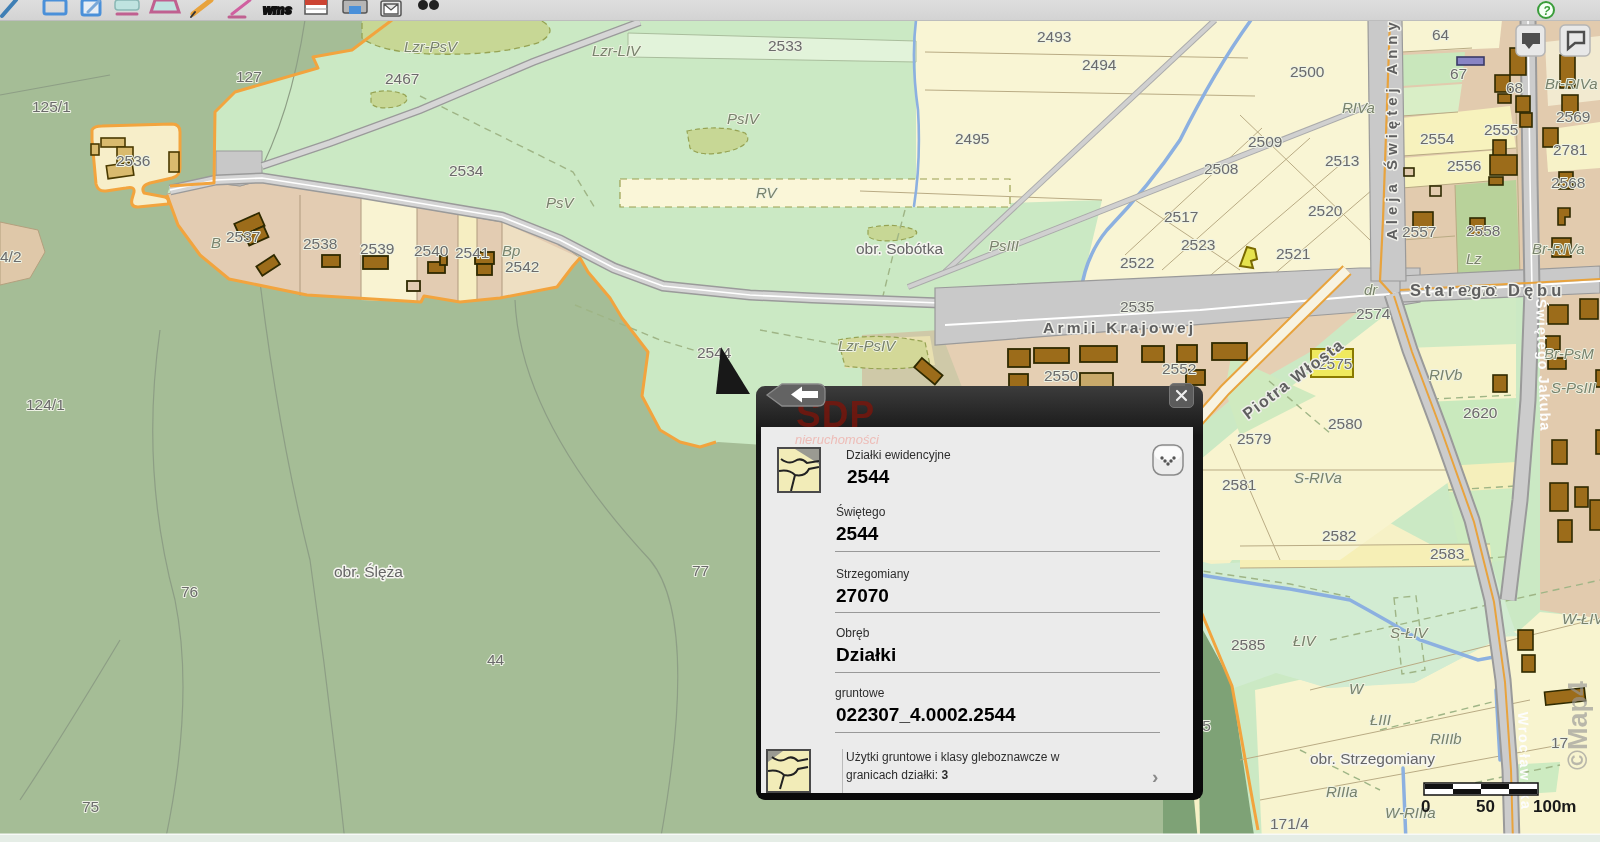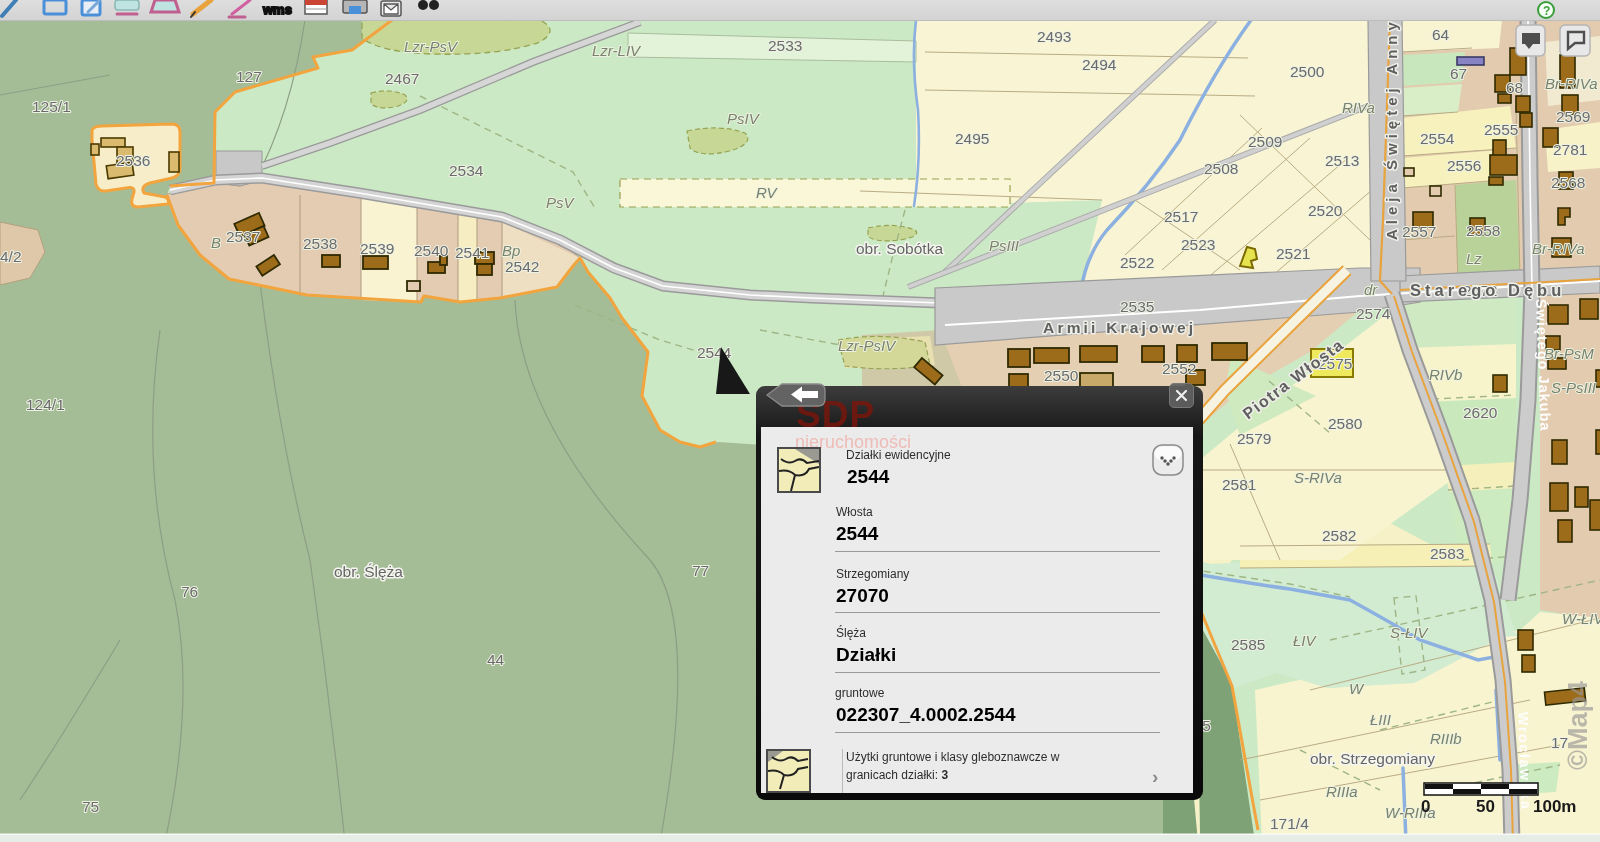--- a/index.html
+++ b/index.html
@@ -1,31 +1,31 @@
 <!DOCTYPE html>
 <html><head>
 <meta charset="utf-8">
 <style>
   html,body{margin:0;padding:0;width:1600px;height:842px;overflow:hidden;
     font-family:"Liberation Sans",sans-serif;background:#cbe9c4;}
   #stage{position:relative;width:1600px;height:842px;overflow:hidden;}
   #toolbar{position:absolute;left:0;top:0;width:1600px;height:20px;
-    background:linear-gradient(#dedede,#d3d3d3);border-bottom:1px solid #bdbdbd;}
+    background:linear-gradient(#dedede,#d3d3d3);border-bottom:1px solid #bdbdbd;font-style:italic;}
   #mapsvg{position:absolute;left:0;top:20px;}
   
   #popup{position:absolute;left:756px;top:386px;width:447px;height:414px;}
   #pframe{position:absolute;left:0;top:0;width:447px;height:414px;border-radius:9px;
     background:linear-gradient(#3c3c3c 0%,#161616 12%,#0a0a0a 100%);}
   #pinner{position:absolute;left:5px;top:41px;width:432px;height:366px;background:#ebebeb;}
   .plabel{position:absolute;font-size:12px;color:#2d2d2d;white-space:nowrap;}
   .pvalue{position:absolute;font-size:19px;font-weight:bold;color:#000;white-space:nowrap;}
   .psep{position:absolute;left:79px;width:325px;height:0;border-top:1px solid #999;}
   .sdp{position:absolute;left:40px;top:8px;font-size:37px;font-weight:bold;
     color:rgba(125,20,10,0.78);letter-spacing:1px;}
-  .sdp2{position:absolute;left:39px;top:46px;font-size:18px;color:rgba(240,150,140,0.55);}
+  .sdp2{position:absolute;left:39px;top:46px;font-size:13px;color:rgba(240,150,140,0.55);font-style:italic;}
   #closeb{position:absolute;left:413px;top:-3px;width:23px;height:23px;border-radius:5px;
     background:rgba(95,95,95,0.92);border:1px solid #777;}
   .thumb{position:absolute;width:44px;height:46px;background:#f2ecb8;border:2px solid #4a4a4a;box-sizing:border-box;}
 </style>
 </head>
 <body>
 <div id="stage">
   <svg id="mapsvg" width="1600" height="822" viewBox="0 20 1600 822">
 
     <rect x="0" y="20" width="1600" height="822" fill="#cbe9c4"></rect>
@@ -492,29 +492,29 @@
       <rect x="2.5" y="2.5" width="27" height="14" rx="8" fill="#fbfbfb"></rect>
       <g fill="#555">
           <circle cx="10" cy="14" r="1.7"></circle>
           <circle cx="13" cy="17" r="1.7"></circle>
           <circle cx="16" cy="20" r="1.7"></circle>
           <circle cx="19" cy="17" r="1.7"></circle>
           <circle cx="22" cy="14" r="1.7"></circle>
         </g>
     </svg>
 
-    <div class="plabel" style="left:80px;top:119px">Włosta</div>
+    <div class="plabel" style="left:80px;top:119px">Świętego</div>
     <div class="pvalue" style="left:80px;top:137px">2544</div>
     <div class="psep" style="top:165px"></div>
 
     <div class="plabel" style="left:80px;top:181px">Strzegomiany</div>
     <div class="pvalue" style="left:80px;top:199px">27070</div>
     <div class="psep" style="top:226px"></div>
 
-    <div class="plabel" style="left:80px;top:240px">Ślęża</div>
+    <div class="plabel" style="left:80px;top:240px">Obręb</div>
     <div class="pvalue" style="left:80px;top:258px">Działki</div>
     <div class="psep" style="top:286px"></div>
 
     <div class="plabel" style="left:79px;top:300px">gruntowe</div>
     <div class="pvalue" style="left:80px;top:318px">022307_4.0002.2544</div>
     <div class="psep" style="top:346px"></div>
 
     <div class="thumb" style="left:10px;top:363px;width:45px;height:44px">
       <svg width="41" height="40">
           <path d="M0,0 L15,0 L0,11 Z" fill="#9a9a92"></path>

